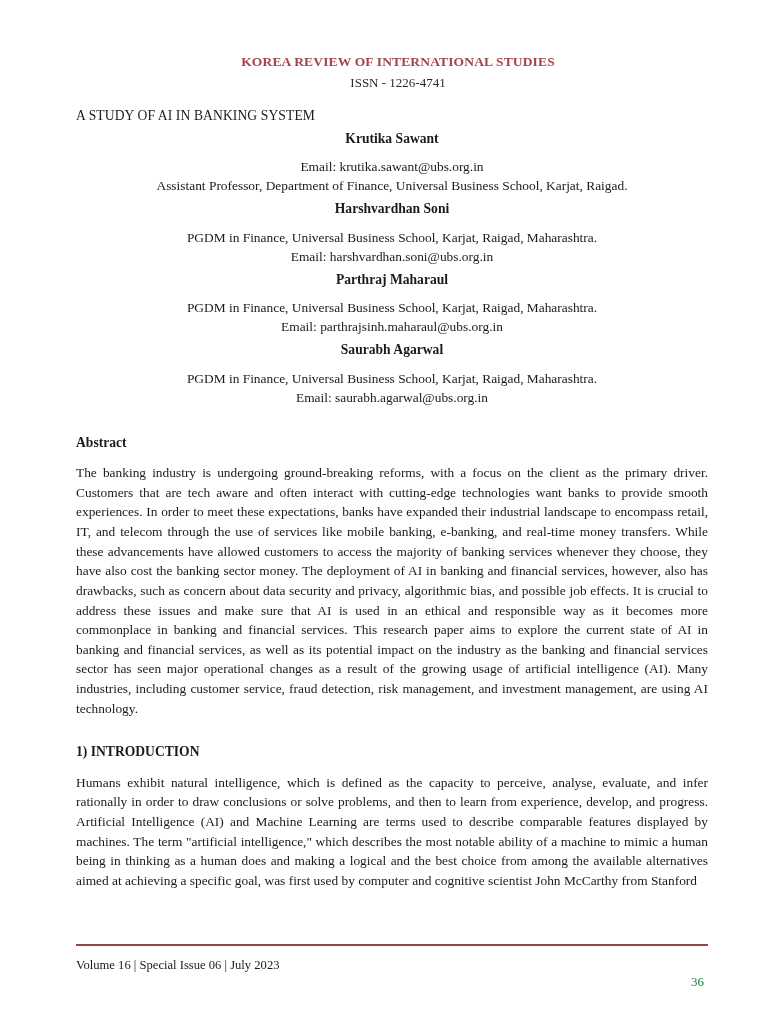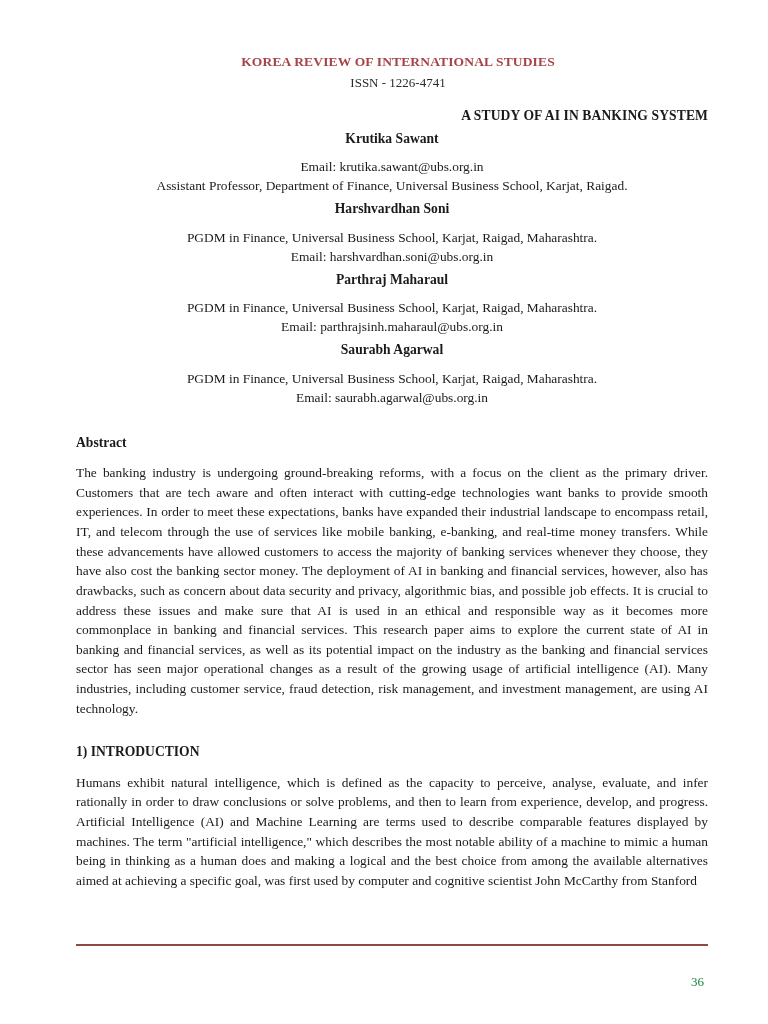--- a/index.html
+++ b/index.html
@@ -52,22 +52,22 @@
 
   
   .content {
     position: absolute;
     left: 76px;
     top: 106px;
     width: 632px;
   }
 
   .paper-title {
-    text-align: right;
-    font-weight: bold;
+    text-align: left;
+    font-weight: normal;
     font-size: 13.6px;
     letter-spacing: 0.1px;
     margin: 0 0 0 0;
     line-height: 1.4;
   }
 
   .author-block {
     text-align: center;
     margin-top: 4px;
   }
@@ -200,17 +200,18 @@
     <div class="intro-section">
       <div class="section-heading">1) INTRODUCTION</div>
       <p class="body-text">Humans exhibit natural intelligence, which is defined as the capacity to perceive, analyse, evaluate, and infer rationally in order to draw conclusions or solve problems, and then to learn from experience, develop, and progress. Artificial Intelligence (AI) and Machine Learning are terms used to describe comparable features displayed by machines. The term "artificial intelligence," which describes the most notable ability of a machine to mimic a human being in thinking as a human does and making a logical and the best choice from among the available alternatives aimed at achieving a specific goal, was first used by computer and cognitive scientist John McCarthy from Stanford</p>
     </div>
 
   </div>
 
   <div class="footer">
     <div class="footer-rule" style="background: rgb(140, 74, 67);"></div>
     <div class="footer-row">
+      <span class="footer-issue">Volume 16 | Special Issue 06 | July 2023</span>
       <span class="page-number">36</span>
     </div>
   </div>
 
 </div>
 
 </body></html>

